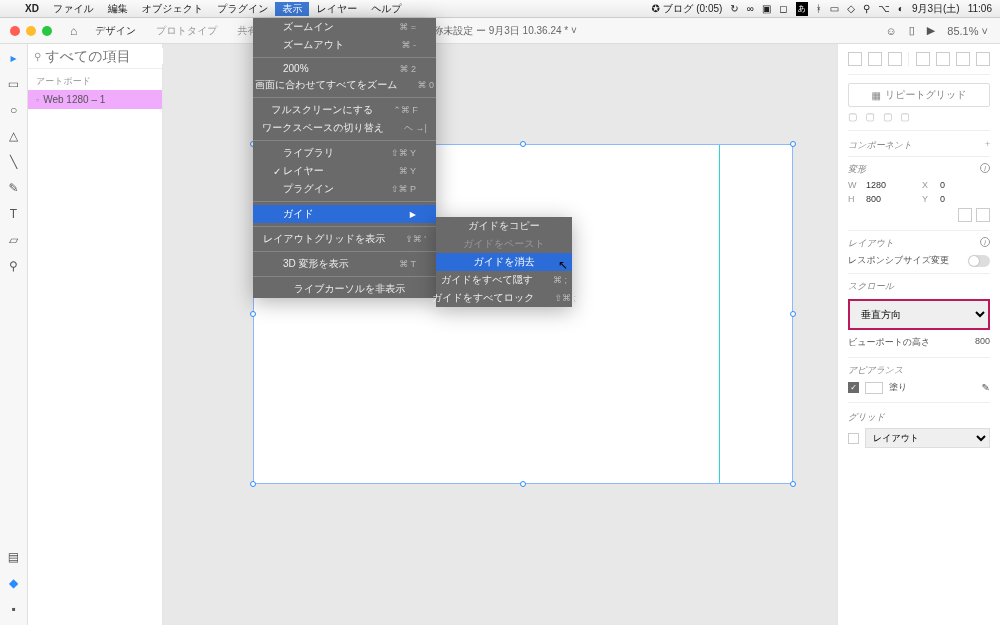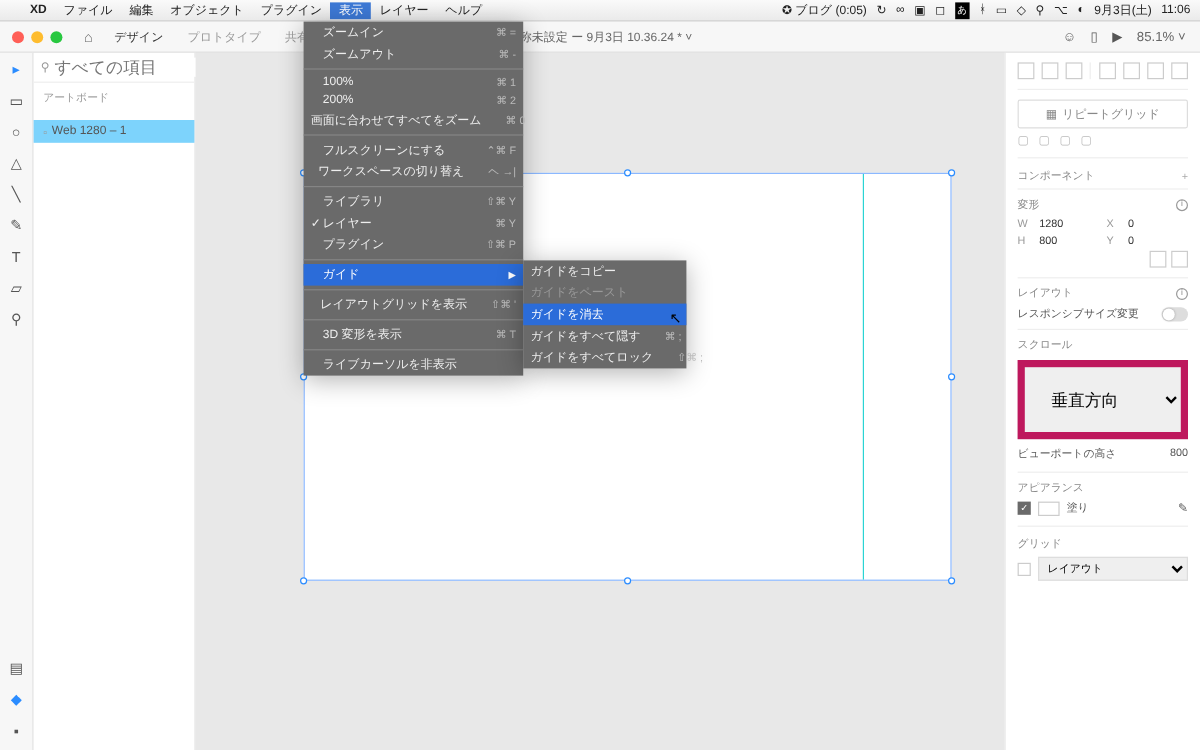--- a/index.html
+++ b/index.html
@@ -29,62 +29,62 @@
 .tools { position: absolute; left: 0; top: 44px; bottom: 0; width: 28px; background: #f7f7f7; border-right: 1px solid #e0e0e0; display: flex; flex-direction: column; align-items: center; padding-top: 6px; gap: 10px; }
 .tool { width: 16px; height: 16px; color: #555; font-size: 12px; display:flex;align-items:center;justify-content:center; }
 .tool.sel { color: #2b8cff; }
 .tools .btm { margin-top: auto; margin-bottom: 8px; display:flex;flex-direction:column;gap:10px;}
 
 
 .left-panel { position: absolute; left: 28px; top: 44px; bottom: 0; width: 135px; background: #fff; border-right: 1px solid #e5e5e5; }
 .search-row { display: flex; align-items: center; padding: 4px 6px; border-bottom: 1px solid #eee; font-size: 10px; }
 .search-row input { border: none; flex: 1; font-size: 14px; outline: none; }
 .search-caret { color: #888; font-size: 9px; }
-.section-hd { font-size: 9px; color: #999; padding: 6px 8px 12px; }
-.layer-item { font-size: 10px; padding: 4px 8px; color: #555; background: #7dd3fc; display:flex; align-items:center; gap:4px;}
+.section-hd { font-size: 9px; color: #999; padding: 6px 8px 2px; }
+.layer-item { font-size: 10px; padding: 4px 8px; color: #555; background: #f0abfc; display:flex; align-items:center; gap:4px;}
 .layer-item::before { content: "▫"; font-size: 9px; color:#999;}
 
 
 .canvas { position: absolute; left: 163px; right: 163px; top: 44px; bottom: 0; background: #e8e8e8; }
 .artboard { position: absolute; left: 90px; top: 100px; width: 540px; height: 340px; background: #fff; border: 1px solid #8bb8ff; }
 .handle { width: 6px; height: 6px; background: #fff; border: 1px solid #2b8cff; border-radius: 50%; position: absolute; }
 .h-tl{left:-4px;top:-4px}.h-tr{right:-4px;top:-4px}.h-bl{left:-4px;bottom:-4px}.h-br{right:-4px;bottom:-4px}
 .h-tm{left:50%;top:-4px;margin-left:-3px}.h-bm{left:50%;bottom:-4px;margin-left:-3px}
 .h-ml{left:-4px;top:50%;margin-top:-3px}.h-mr{right:-4px;top:50%;margin-top:-3px}
 .guide-v { position:absolute; top:0;bottom:0;width:1px;background:#2bd4d4; left:465px;}
 
 
 .right-panel { position: absolute; right: 0; top: 44px; bottom: 0; width: 163px; background: #fff; border-left: 1px solid #e5e5e5; font-size: 10px; color: #555; padding: 8px 10px; overflow:hidden; }
 .align-row { display:flex; gap:6px; justify-content:space-between; margin-bottom:8px; border-bottom:1px solid #eee; padding-bottom:8px;}
 .align-ic { width:14px;height:14px;border:1px solid #ccc;font-size:8px;display:flex;align-items:center;justify-content:center;color:#999;}
 .repeat-grid-btn { border:1px solid #ddd; padding:4px 8px; font-size:10px; color:#888; display:flex;align-items:center;gap:4px;justify-content:center;margin-bottom:4px;border-radius:2px;}
 .bool-row {display:flex;gap:8px;justify-content:flex-start;font-size:10px;color:#bbb;margin-bottom:8px;border-bottom:1px solid #eee;padding-bottom:8px;}
-.section-lbl { display:flex;justify-content:space-between;align-items:center;font-size:9px;color:#888;margin:6px 0 4px;}
+.section-lbl { display:flex;justify-content:space-between;align-items:flex-start;font-size:9px;color:#888;margin:6px 0 4px;font-style:italic;}
 .plus{color:#aaa;}
 .transform-grid { display:grid; grid-template-columns: auto 1fr auto 1fr; gap:4px 6px; align-items:center; font-size:9px; margin-bottom:8px;}
 .transform-grid .lbl{color:#999;width:12px;}
 .transform-grid .val{color:#333;}
 .extra-ic{display:flex;gap:4px;grid-column:1/-1;justify-content:flex-end;}
 .ei{width:14px;height:14px;border:1px solid #ccc;font-size:8px;}
 .info-ic{width:10px;height:10px;border:1px solid #999;border-radius:50%;display:inline-flex;align-items:center;justify-content:center;font-size:7px;margin-left:4px;}
 .resp-row{display:flex;justify-content:space-between;align-items:center;font-size:9px;margin:4px 0;}
 .toggle{width:22px;height:12px;background:#ddd;border-radius:6px;position:relative;}
 .toggle::after{content:"";position:absolute;width:10px;height:10px;background:#fff;border-radius:50%;top:1px;left:1px;box-shadow:0 0 2px rgba(0,0,0,.3);}
-.scroll-sel{width:100%;border:6px solid #be185d;font-size:14px;padding:18px;margin:2px 0 6px;}
+.scroll-sel{width:100%;border:2px solid #be185d;font-size:10px;padding:7px;margin:2px 0 6px;}
 .vp-row{display:flex;justify-content:space-between;font-size:9px;margin-bottom:8px;}
 .fill-row{display:flex;align-items:center;gap:6px;font-size:9px;margin:4px 0;}
 .chk{width:11px;height:11px;background:#6a6a6a;display:flex;align-items:center;justify-content:center;color:#fff;font-size:8px;}
 .chk.empty{background:#fff;border:1px solid #ccc;}
 .sw{width:18px;height:12px;border:1px solid #ccc;background:#fff;}
 .picker{margin-left:auto;font-size:10px;}
 .grid-sel{flex:1;border:1px solid #ddd;font-size:9px;padding:3px;}
 
 
 .dropdown { position: absolute; background: #6a6a6a; color: #eee; font-size: 10px; box-shadow: 0 4px 20px rgba(0,0,0,.3); z-index: 100; }
-.dd-item { display: flex; align-items: center; padding: 2px 6px; white-space: nowrap; }
+.dd-item { display: flex; align-items: center; padding: 2px 20px; white-space: nowrap; justify-content: center; }
 .dd-item .sc { margin-left: auto; padding-left: 20px; color: #bbb; font-size: 9px; }
 .dd-item.hl { background: #2b6cd9; color:#fff; }
 .dd-item.dis { color: #999; }
 .dd-sep { height: 1px; background: #858585; margin: 3px 0; }
 .dd-item .check { width:10px; display:inline-block; }
 .dd-item .arrow { margin-left:auto; padding-left:20px; font-size:8px;}
 .dd1 { left: 253px; top: 18px; width: 183px; }
 .dd2 { left: 436px; top: 217px; width: 136px; }
 
 .cursor { position: absolute; left: 558px; top: 258px; font-size: 12px; z-index: 200; color:#000;}
@@ -268,25 +268,20 @@
       <span class="sc">⌘ =</span>
     </div>
   <div class="dd-item">
       <span class="check"></span>
       <span>ズームアウト</span>
       <span class="sc">⌘ -</span>
     </div>
   <div class="dd-sep"></div>
   <div class="dd-item">
       <span class="check"></span>
-      <span>100%</span>
-      <span class="sc">⌘ 1</span>
-    </div>
-  <div class="dd-item">
-      <span class="check"></span>
       <span>200%</span>
       <span class="sc">⌘ 2</span>
     </div>
   <div class="dd-item">
       <span class="check"></span>
       <span>画面に合わせてすべてをズーム</span>
       <span class="sc">⌘ 0</span>
     </div>
   <div class="dd-sep"></div>
   <div class="dd-item">

